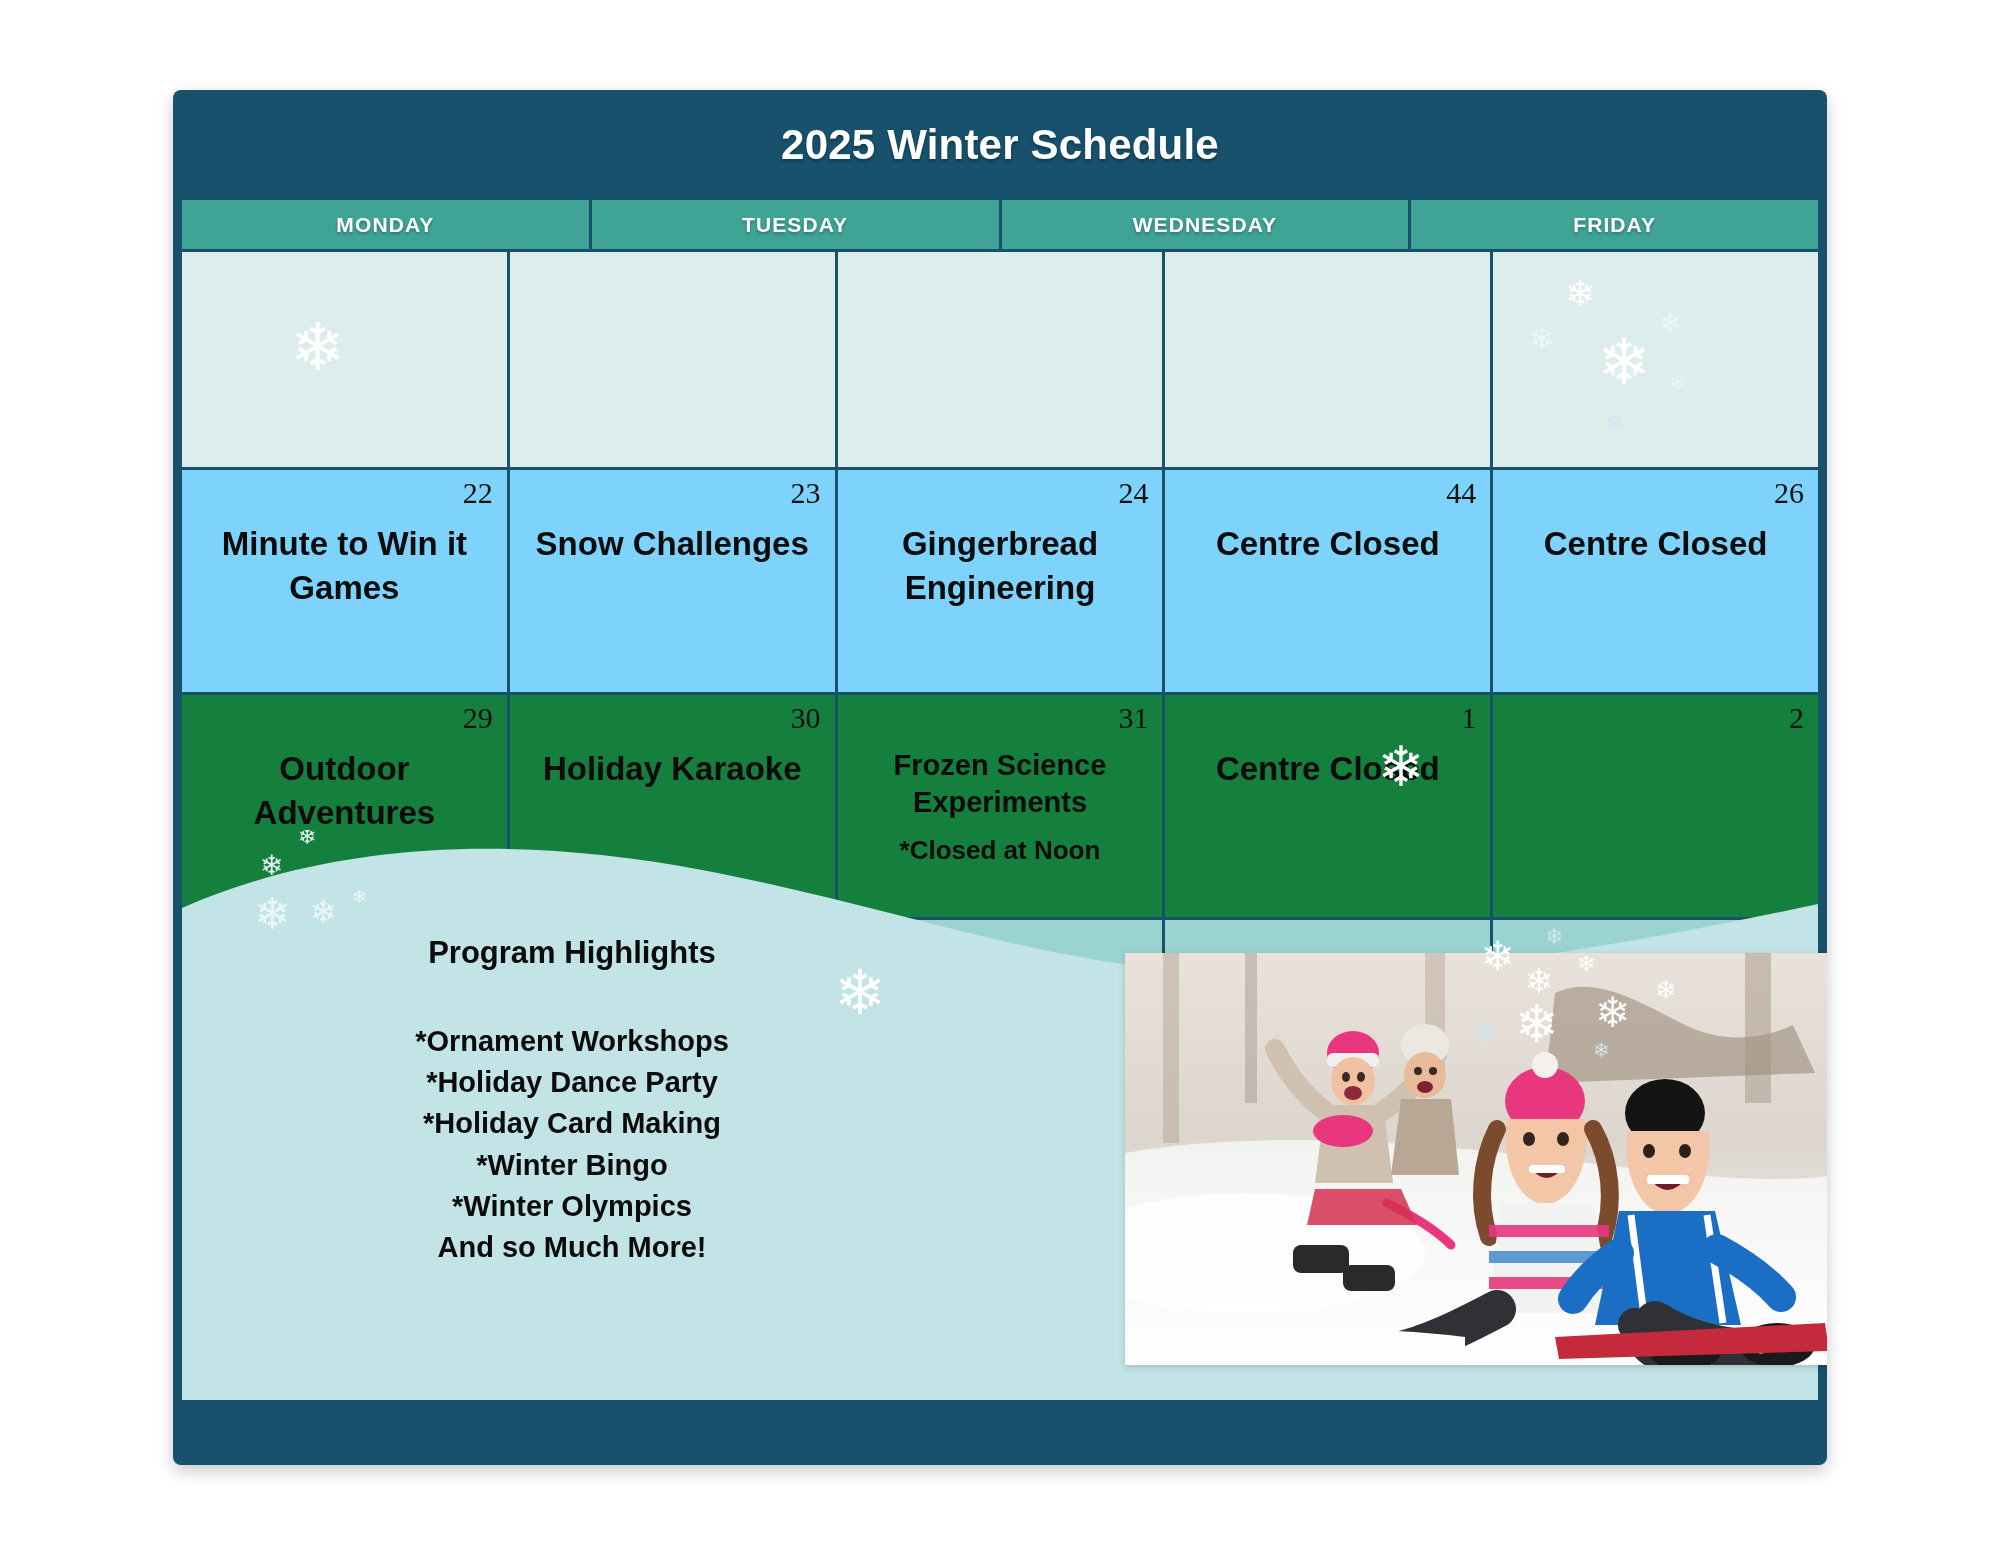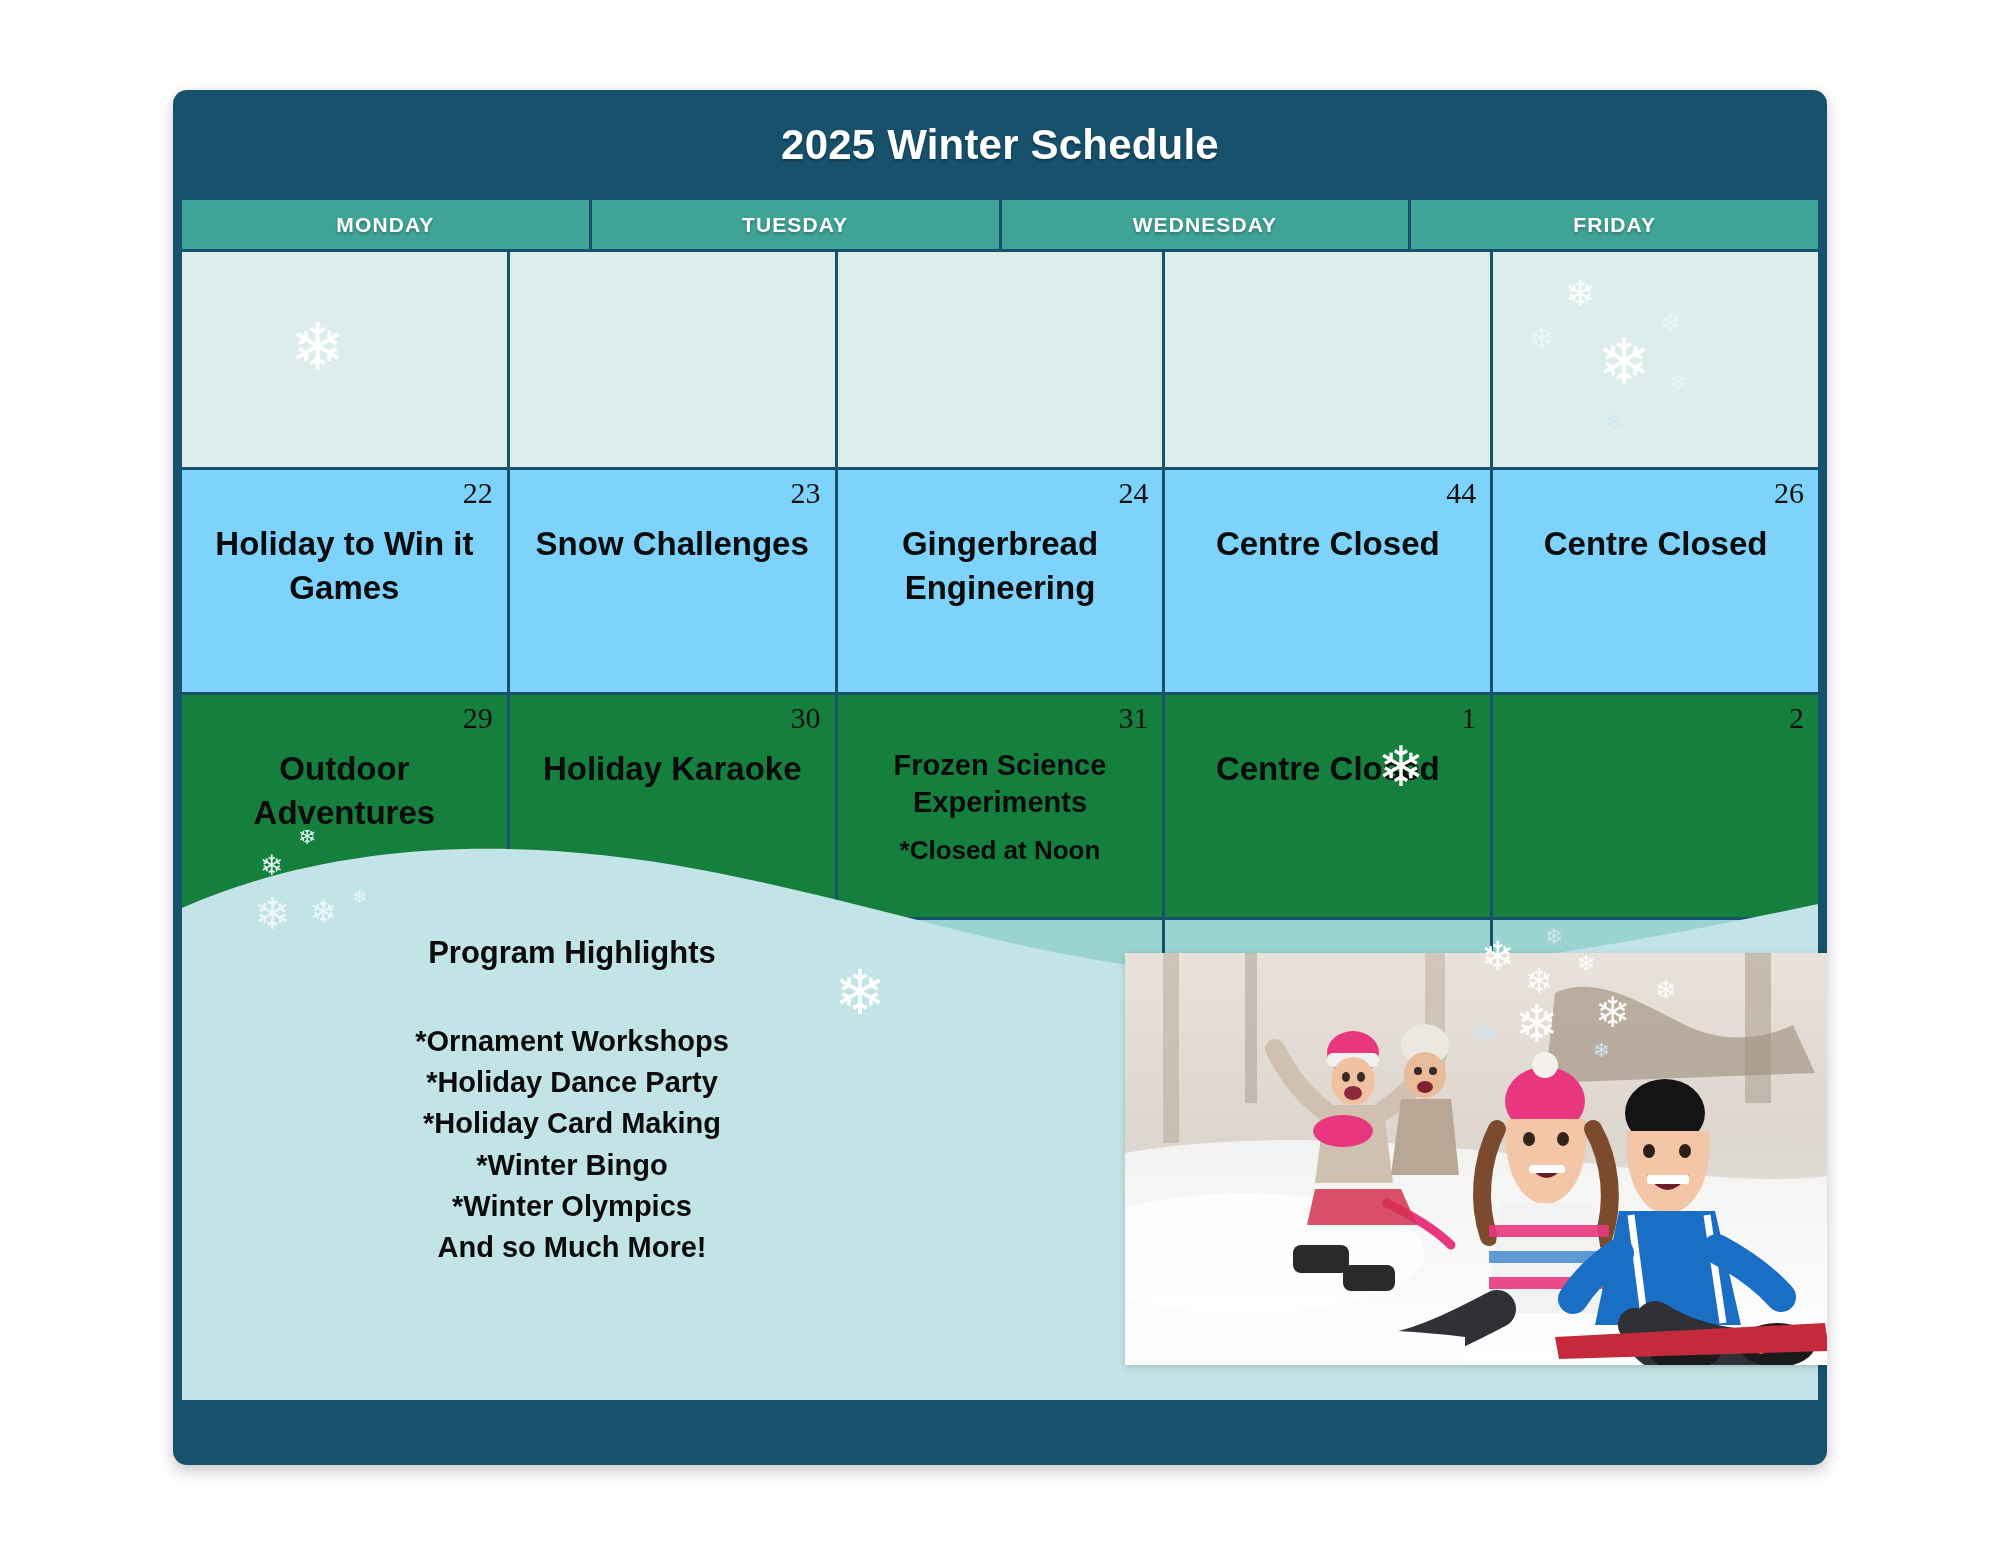--- a/index.html
+++ b/index.html
@@ -14,21 +14,21 @@
   }
 
   
   #poster {
     position: absolute;
     left: 173px;
     top: 90px;
     width: 1654px;
     height: 1375px;
     background: #17516c;
-    border-radius: 14px;
+    border-radius: 8px;
     box-shadow: 0 6px 16px rgba(0,0,0,0.22);
     overflow: hidden;
   }
 
   
   #title-band {
     position: absolute;
     left: 0; top: 0;
     width: 100%;
     height: 110px;
@@ -238,21 +238,21 @@
         <span class="flake pale" style="left:166px; top:58px; font-size:26px;">❄</span>
         <span class="flake pale" style="left:176px; top:120px; font-size:20px;">❄</span>
         <span class="flake blu" style="left:112px; top:160px; font-size:22px;">❄</span>
       </div>
     </div>
 
     <div class="cal-row" id="week-1">
       <div class="cal-cell">
         <span class="date-num">22</span>
         <div class="cell-body">
-          <div class="activity">Holiday to Win it Games</div>
+          <div class="activity">Minute to Win it Games</div>
         </div>
       </div>
       <div class="cal-cell">
         <span class="date-num">23</span>
         <div class="cell-body">
           <div class="activity">Snow Challenges</div>
         </div>
       </div>
       <div class="cal-cell">
         <span class="date-num">24</span>

